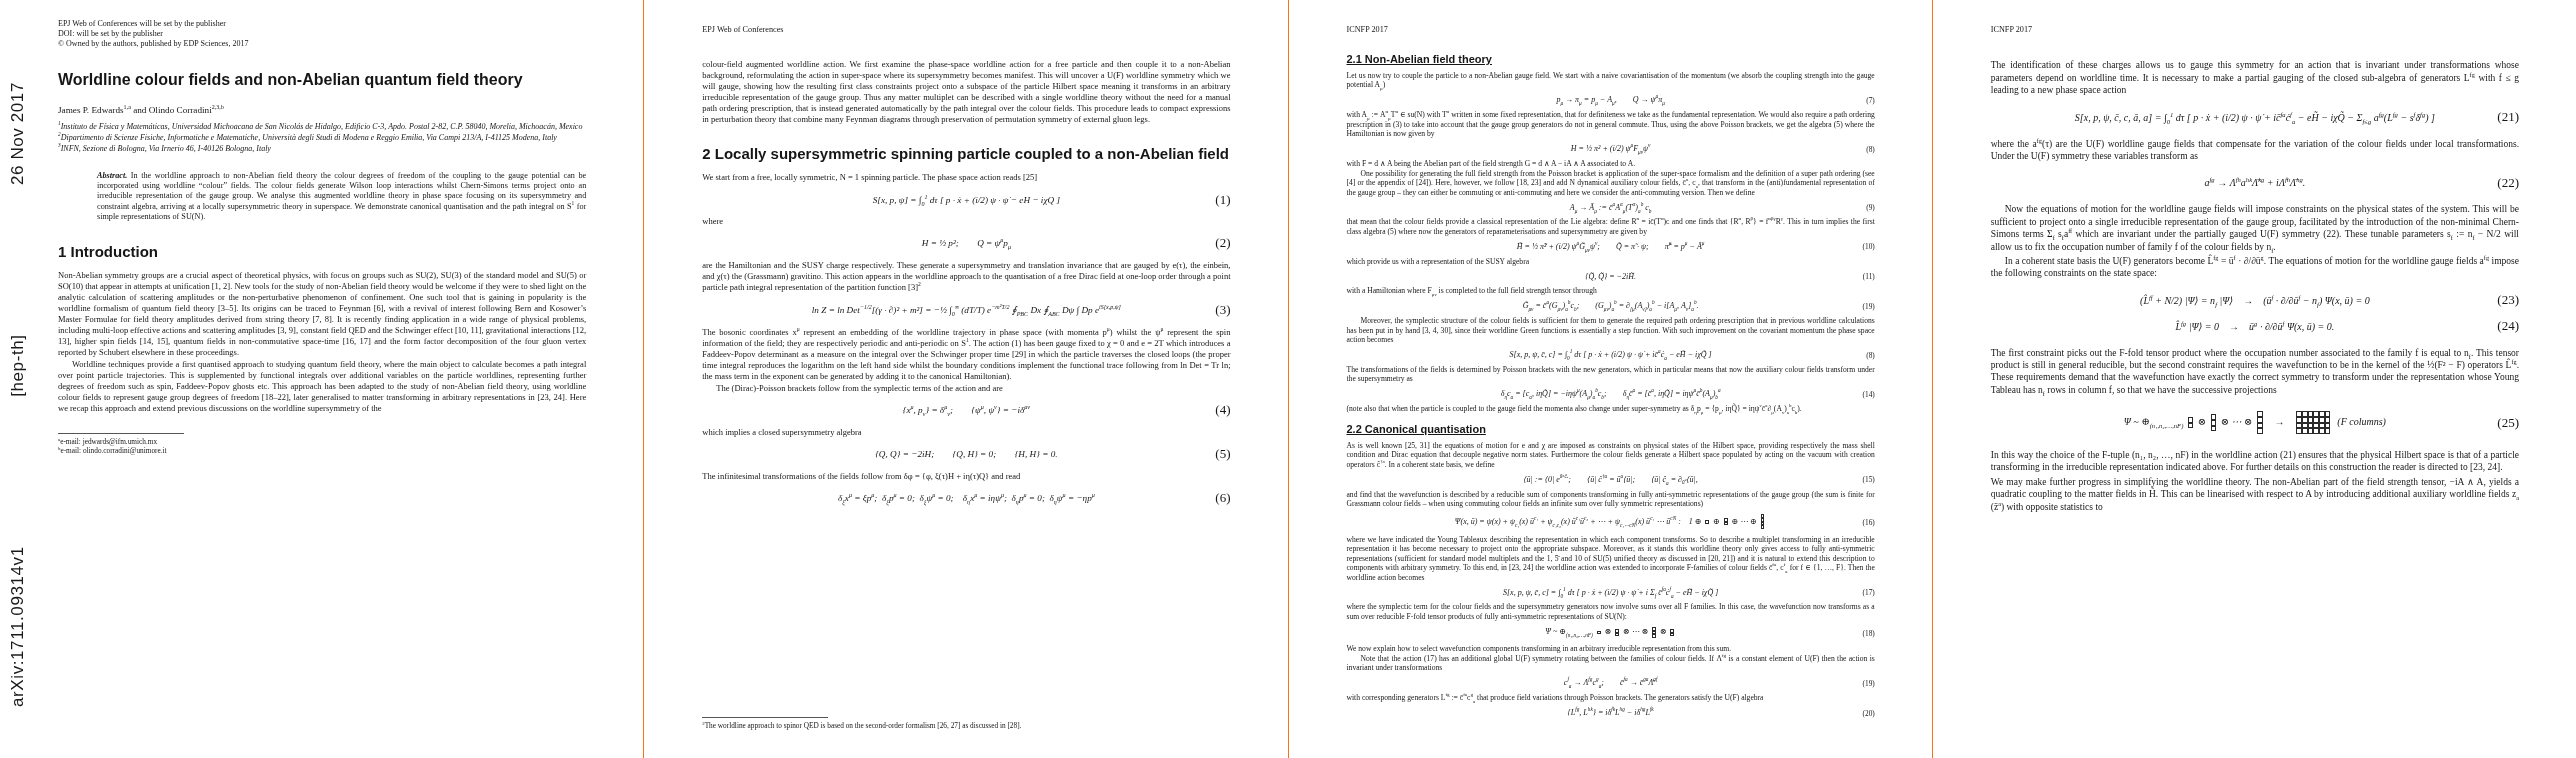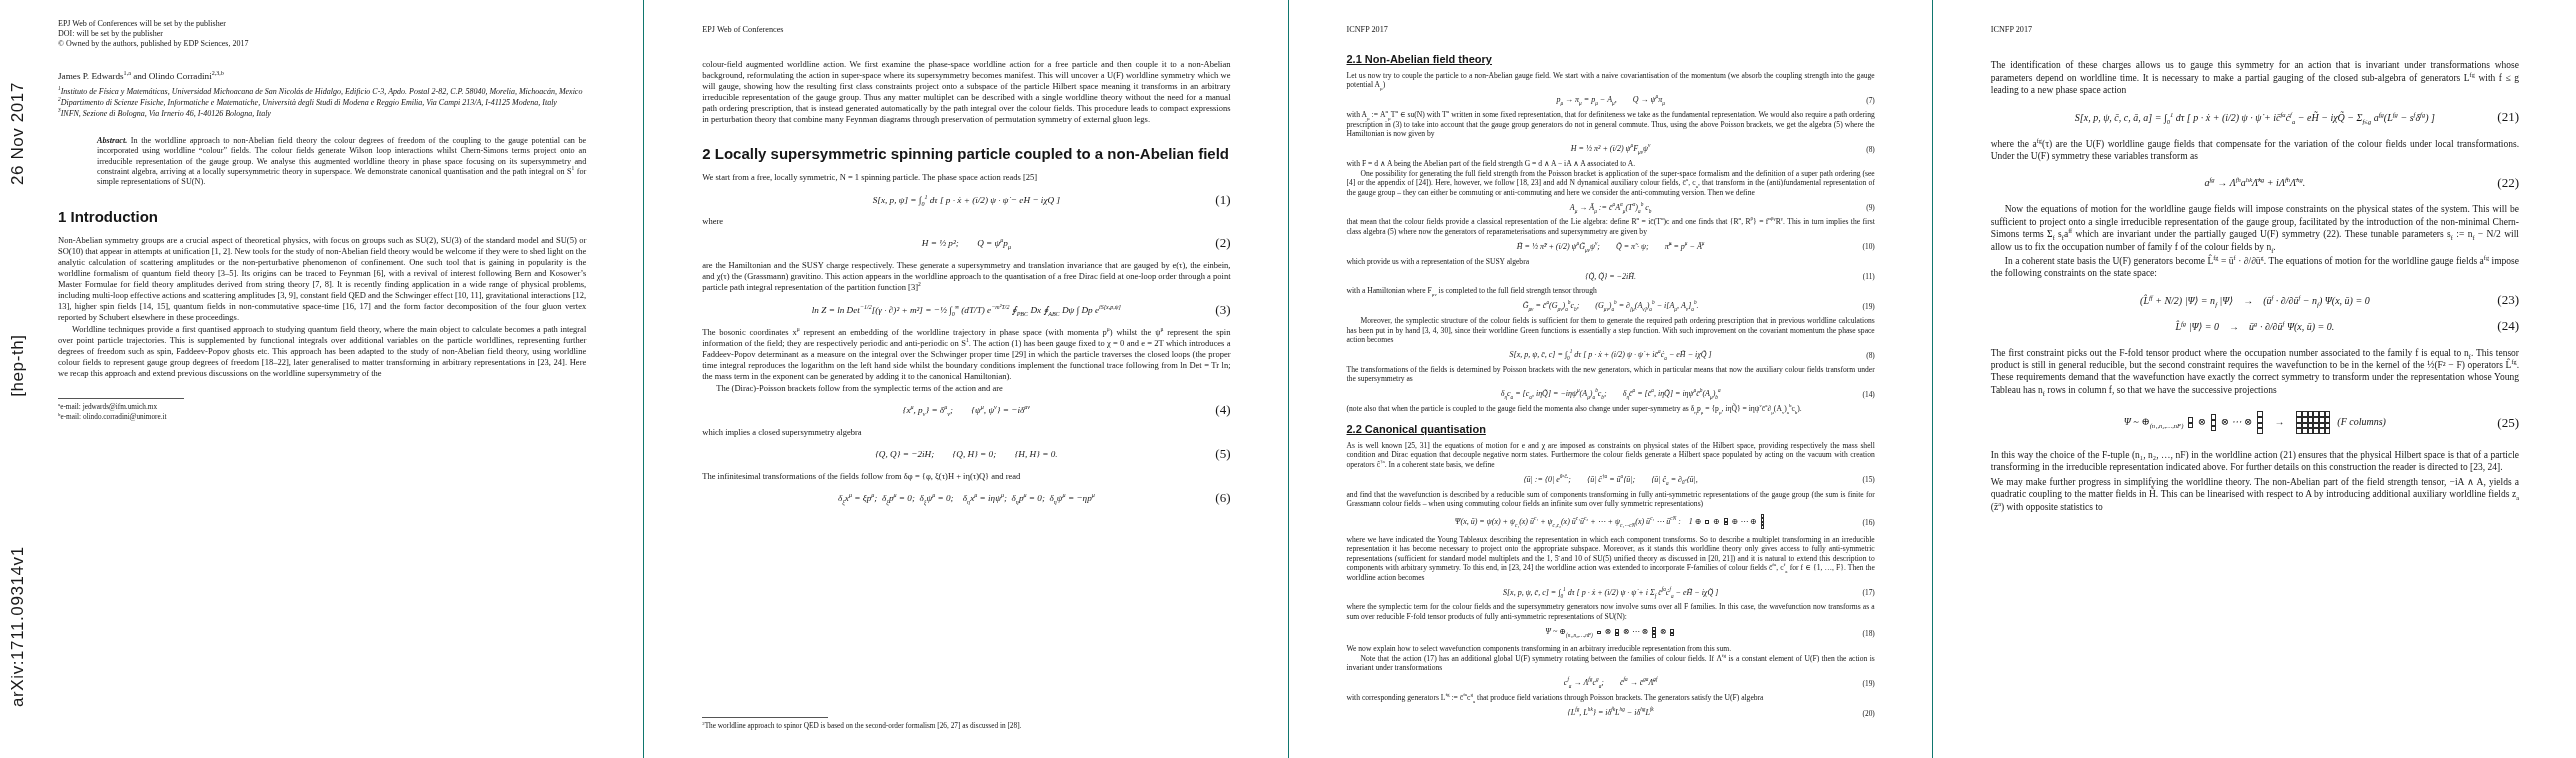--- a/index.html
+++ b/index.html
@@ -1,18 +1,18 @@
 <!DOCTYPE html>
 <html style="font-size:10px"><head>
 <meta charset="utf-8">
 <title>Paper spread</title>
 <style>
   * { box-sizing: border-box; margin: 0; padding: 0; }
   html, body { width: 2576px; height: 759px; overflow: hidden; background: #c4c4c4; }
-  #spread { display: flex; width: 2576px; height: 759px; gap: 1px; background: #0f766e; }
+  #spread { display: flex; width: 2576px; height: 759px; gap: 1px; background: #f97316; }
   .page {
     position: relative; flex: 1 1 0; height: 759px; overflow: hidden;
     background: #ffffff; color: #161616;
     font-family: "Liberation Serif", "DejaVu Serif", serif;
   }
   .inner { padding: 19px 57px 0 58px; }
 
   .pubhead { font-size: 8px; line-height: 10px; margin-bottom: 21.5px; }
   .runhead { text-align: left; font-size: 8.2px; margin: 6.3px 0 25px; }
 
@@ -66,20 +66,21 @@
 <body>
 
 <div id="spread">
     <div class="page">
       <div class="inner">
         <div class="pubhead">
           <div class="publine">EPJ Web of Conferences will be set by the publisher</div>
           <div class="publine">DOI: will be set by the publisher</div>
           <div class="publine">© Owned by the authors, published by EDP Sciences, 2017</div>
         </div>
+        <h1 class="title">Worldline colour fields and non-Abelian quantum field theory</h1>
         <div class="authors">James P. Edwards<sup>1,a</sup> and Olindo Corradini<sup>2,3,b</sup></div>
         <div class="affil"><sup>1</sup>Instituto de Física y Matemáticas, Universidad Michoacana de San Nicolás de Hidalgo, Edificio C-3, Apdo. Postal 2-82, C.P. 58040, Morelia, Michoacán, Mexico</div>
         <div class="affil"><sup>2</sup>Dipartimento di Scienze Fisiche, Informatiche e Matematiche, Università degli Studi di Modena e Reggio Emilia, Via Campi 213/A, I-41125 Modena, Italy</div>
         <div class="affil"><sup>3</sup>INFN, Sezione di Bologna, Via Irnerio 46, I-40126 Bologna, Italy</div>
         <div class="abstract"><b>Abstract.</b> In the worldline approach to non-Abelian field theory the colour degrees of freedom of the coupling to the gauge potential can be incorporated using worldline “colour” fields. The colour fields generate Wilson loop interactions whilst Chern-Simons terms project onto an irreducible representation of the gauge group. We analyse this augmented worldline theory in phase space focusing on its supersymmetry and constraint algebra, arriving at a locally supersymmetric theory in superspace. We demonstrate canonical quantisation and the path integral on S<sup>1</sup> for simple representations of SU(N).</div>
         <h2 class="section">1 Introduction</h2>
         <p class="para">Non-Abelian symmetry groups are a crucial aspect of theoretical physics, with focus on groups such as SU(2), SU(3) of the standard model and SU(5) or SO(10) that appear in attempts at unification [1, 2]. New tools for the study of non-Abelian field theory would be welcome if they were to shed light on the analytic calculation of scattering amplitudes or the non-perturbative phenomenon of confinement. One such tool that is gaining in popularity is the worldline formalism of quantum field theory [3–5]. Its origins can be traced to Feynman [6], with a revival of interest following Bern and Kosower’s Master Formulae for field theory amplitudes derived from string theory [7, 8]. It is recently finding application in a wide range of physical problems, including multi-loop effective actions and scattering amplitudes [3, 9], constant field QED and the Schwinger effect [10, 11], gravitational interactions [12, 13], higher spin fields [14, 15], quantum fields in non-commutative space-time [16, 17] and the form factor decomposition of the four gluon vertex reported by Schubert elsewhere in these proceedings.</p>
         <p class="para ind">Worldline techniques provide a first quantised approach to studying quantum field theory, where the main object to calculate becomes a path integral over point particle trajectories. This is supplemented by functional integrals over additional variables on the particle worldlines, representing further degrees of freedom such as spin, Faddeev-Popov ghosts etc. This approach has been adapted to the study of non-Abelian field theory, using worldline colour fields to represent gauge group degrees of freedom [18–22], later generalised to matter transforming in arbitrary representations in [23, 24]. Here we recap this approach and extend previous discussions on the worldline supersymmetry of the</p>
         <div class="footnotes">
           <div class="frule"></div>

